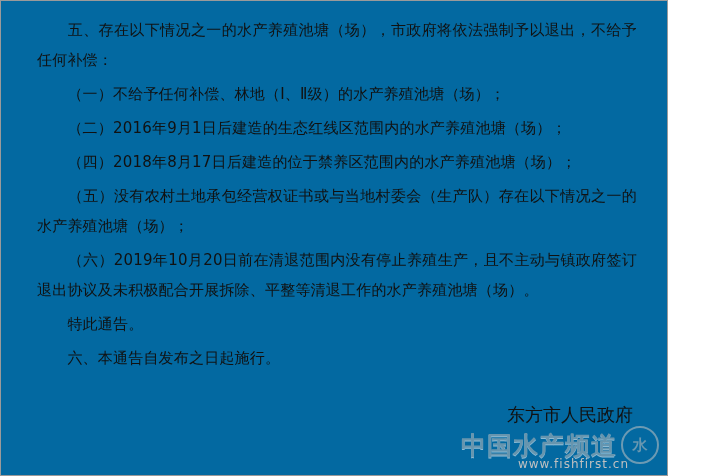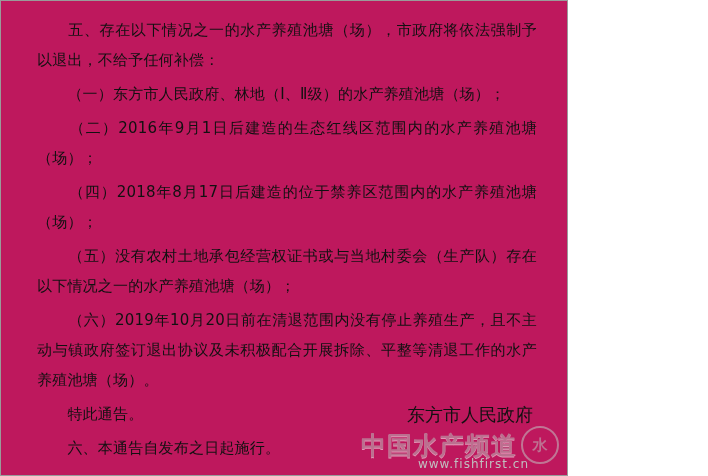--- a/index.html
+++ b/index.html
@@ -8,25 +8,25 @@
   }
   body {
     width: 708px;
     height: 476px;
     background: #ffffff;
     font-family: "DejaVu Sans", "Liberation Sans", sans-serif;
     overflow: hidden;
   }
   .page {
     position: relative;
-    width: 568px;
+    width: 668px;
     height: 476px;
     box-sizing: border-box;
     border: 1px solid #9a9a9a;
-    background: #be185d;
+    background: #0369a1;
     overflow: hidden;
   }
   .doc-body {
     position: relative;
     padding: 14px 30px 0 36px;
     z-index: 2;
   }
   .para {
     font-size: 15px;
     line-height: 30px;
@@ -94,21 +94,21 @@
     font-weight: bold;
   }
 </style>
 </head>
 <body>
 
 <div class="page">
 
   <div class="doc-body">
     <p class="para">　　五、存在以下情况之一的水产养殖池塘（场），市政府将依法强制予以退出，不给予任何补偿：</p>
-    <p class="para">　　（一）东方市人民政府、林地（Ⅰ、Ⅱ级）的水产养殖池塘（场）；</p>
+    <p class="para">　　（一）不给予任何补偿、林地（Ⅰ、Ⅱ级）的水产养殖池塘（场）；</p>
     <p class="para">　　（二）2016年9月1日后建造的生态红线区范围内的水产养殖池塘（场）；</p>
     <p class="para">　　（四）2018年8月17日后建造的位于禁养区范围内的水产养殖池塘（场）；</p>
     <p class="para">　　（五）没有农村土地承包经营权证书或与当地村委会（生产队）存在以下情况之一的水产养殖池塘（场）；</p>
     <p class="para">　　（六）2019年10月20日前在清退范围内没有停止养殖生产，且不主动与镇政府签订退出协议及未积极配合开展拆除、平整等清退工作的水产养殖池塘（场）。</p>
     <p class="para">　　特此通告。</p>
     <p class="para">　　六、本通告自发布之日起施行。</p>
   </div>
 
   <div class="signature">东方市人民政府</div>
 

